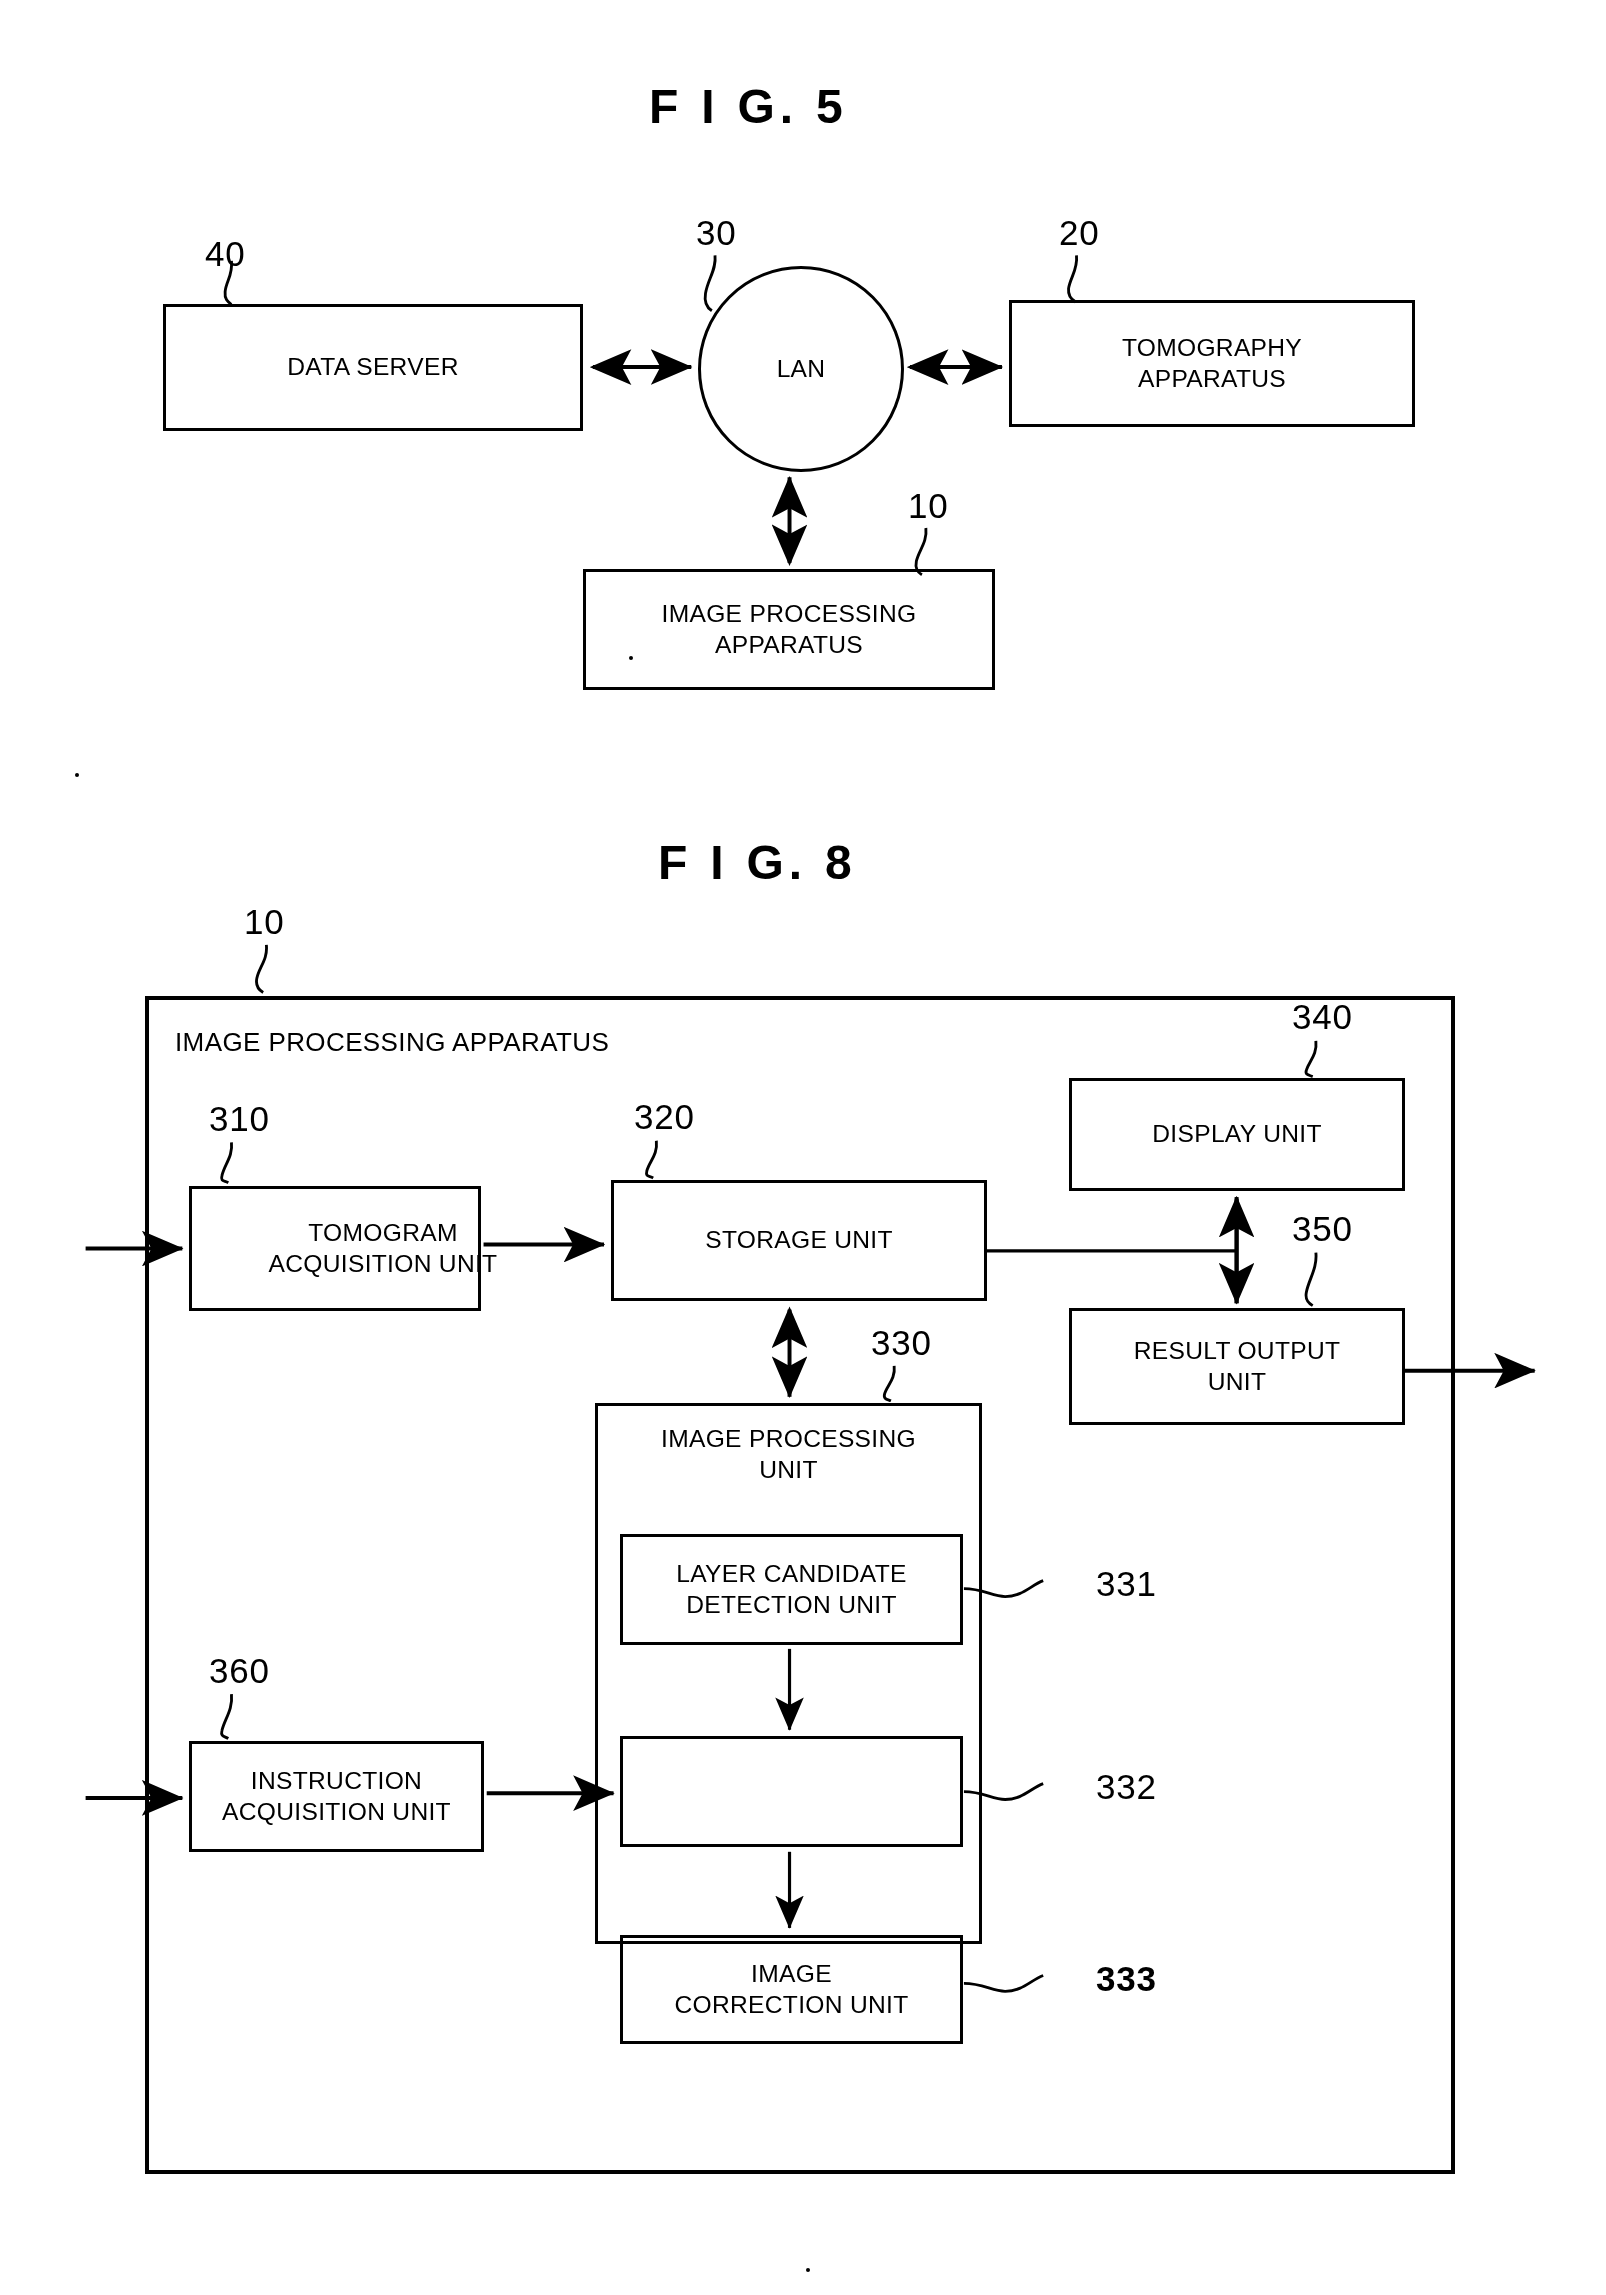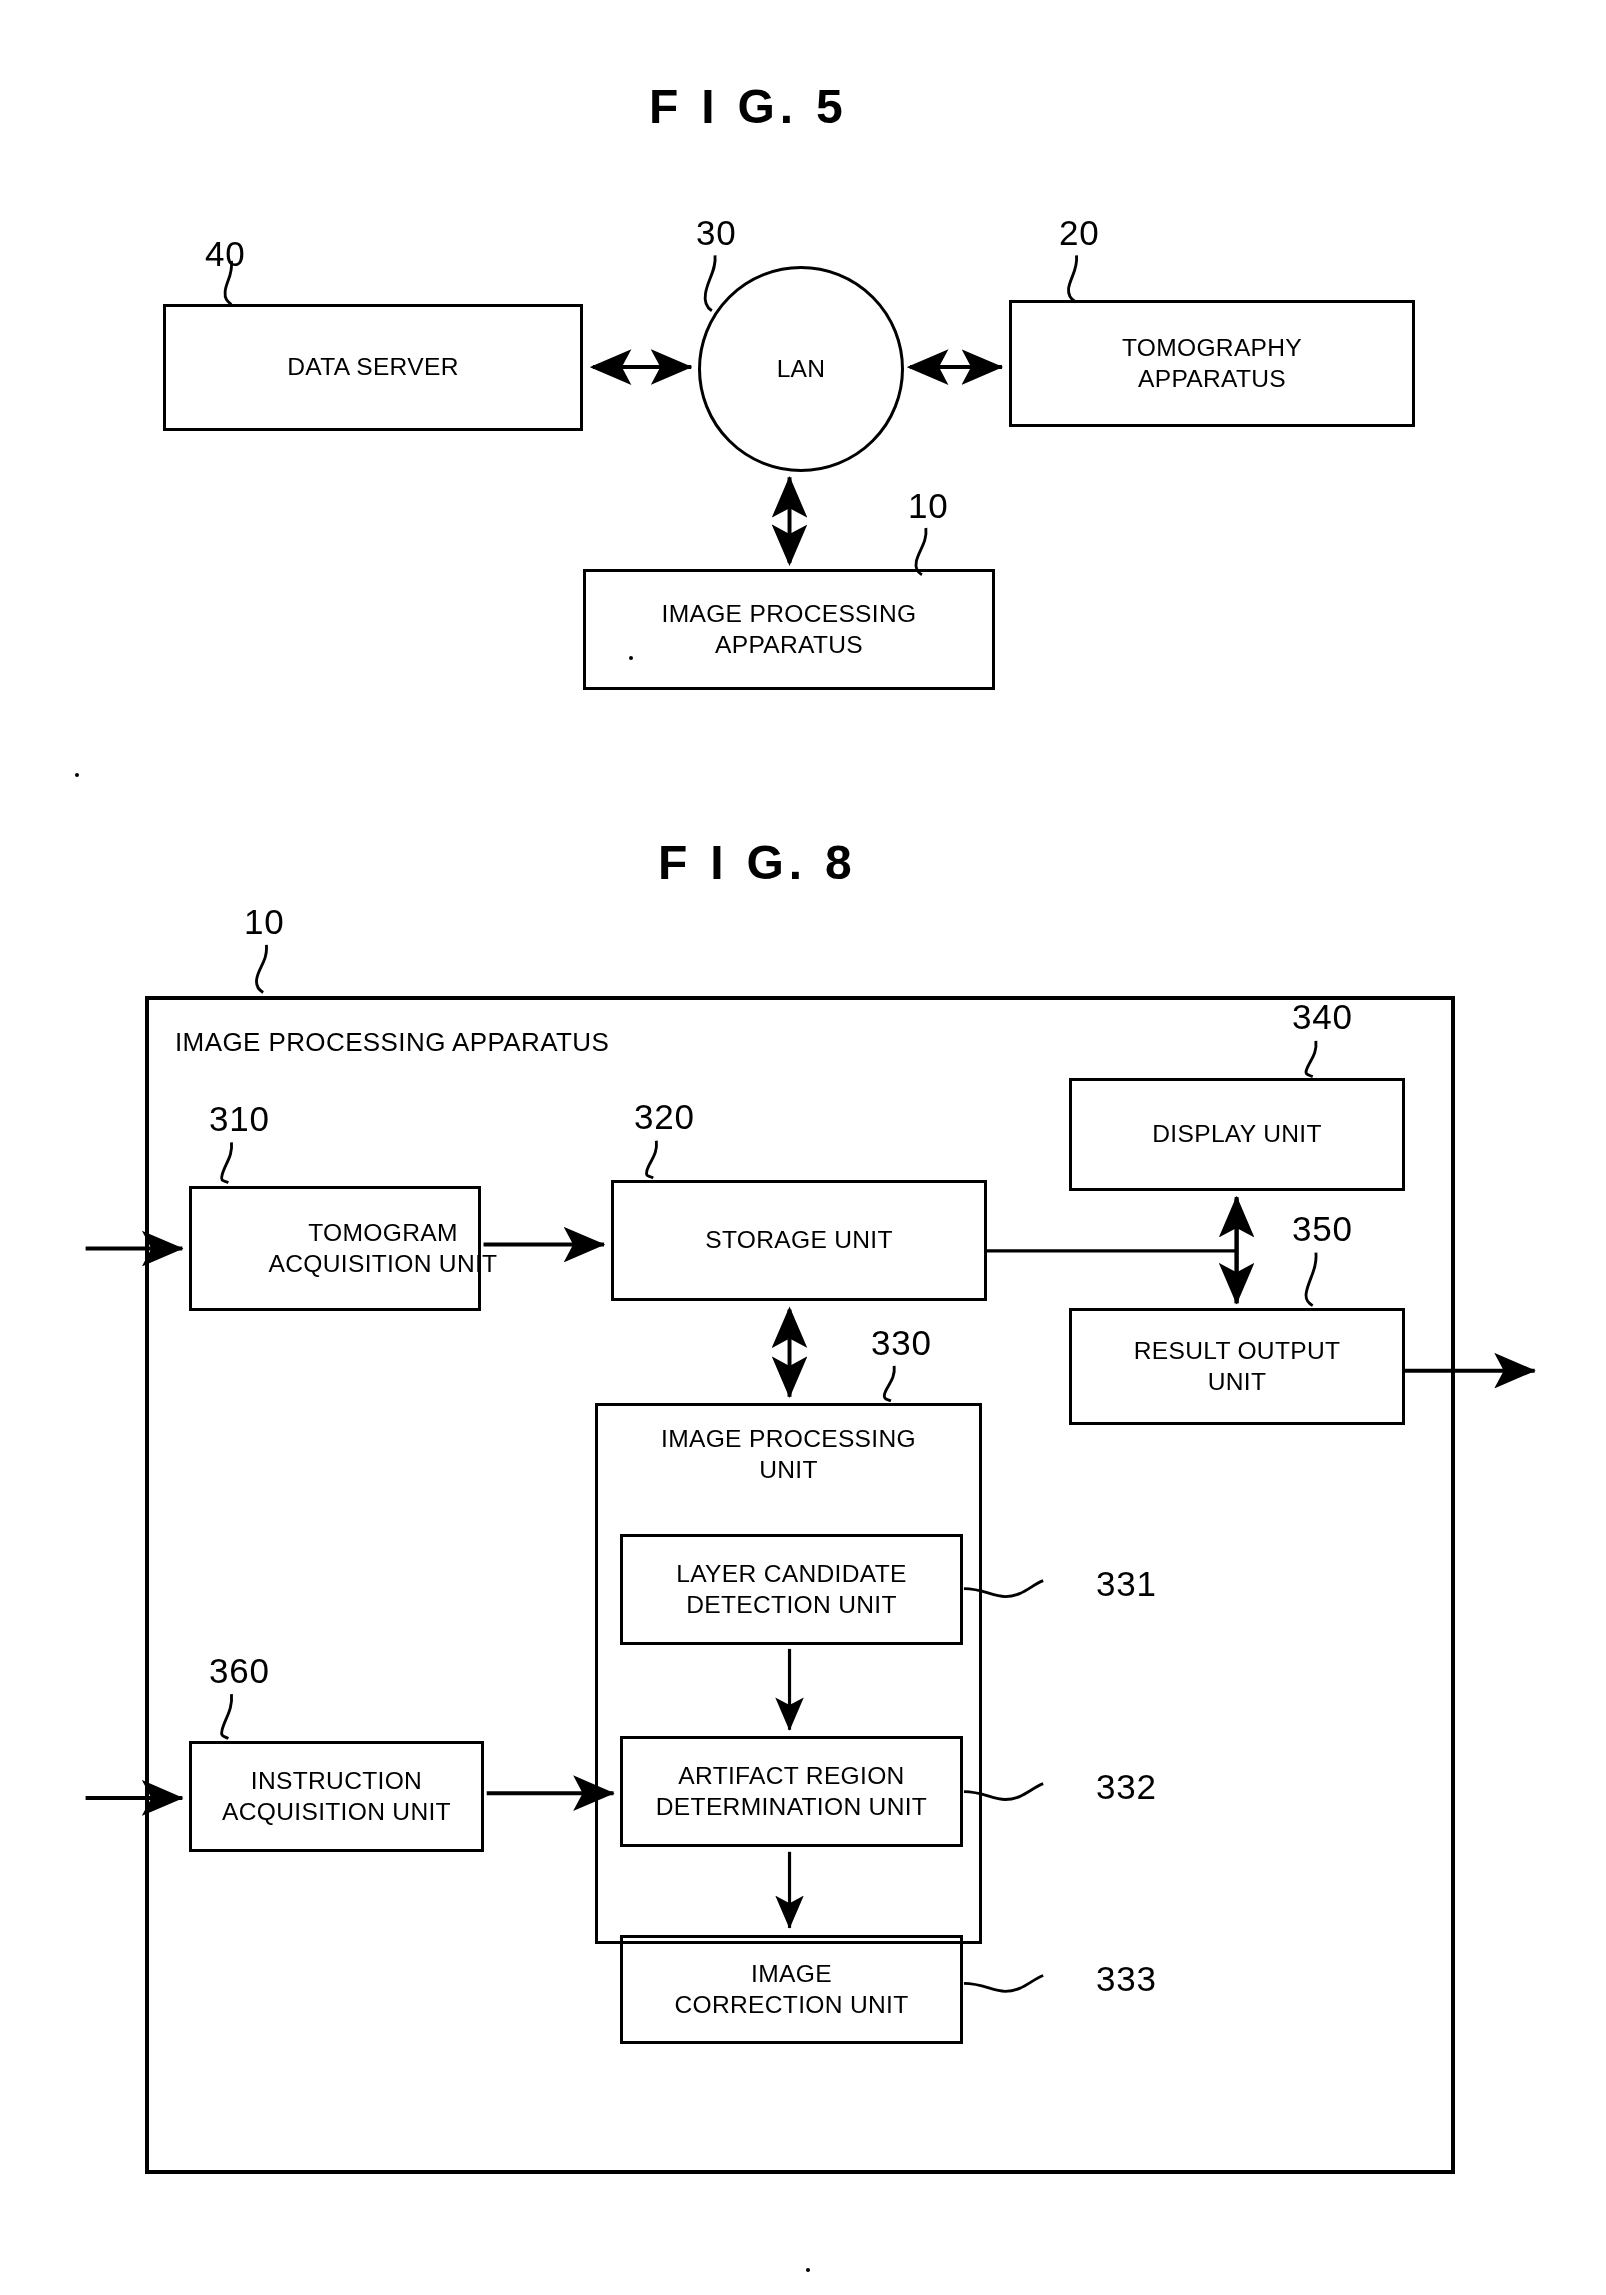--- a/index.html
+++ b/index.html
@@ -149,28 +149,26 @@
   <div class="blk-label" style="left:595px; top:1424px; width:387px;">IMAGE PROCESSING
 UNIT</div>
   <div class="ref-num" style="left:871px; top:1323px;">330</div>
 
   <div class="box-frame" id="f3-layer" style="left:620px; top:1534px; width:343px; height:111px;"></div>
   <div class="blk-label centered-text" style="left:620px; top:1534px; width:343px; height:111px;">LAYER CANDIDATE
 DETECTION UNIT</div>
   <div class="ref-num" style="left:1096px; top:1564px;">331</div>
 
   <div class="box-frame" id="f3-artifact" style="left:620px; top:1736px; width:343px; height:111px;"></div>
-  <div class="blk-label centered-text" style="left:620px; top:1736px; width:343px; height:111px;">ARTIFACT REGION
-DETERMINATION UNIT</div>
   <div class="ref-num" style="left:1096px; top:1767px;">332</div>
 
   <div class="box-frame" id="f3-correction" style="left:620px; top:1935px; width:343px; height:109px;"></div>
   <div class="blk-label centered-text" style="left:620px; top:1935px; width:343px; height:109px;">IMAGE
 CORRECTION UNIT</div>
-  <div class="ref-num" style="left:1096px; top:1959px;">333</div>
+  <div class="ref-num" style="left:1096px; top:1959px;font-weight:bold;">333</div>
 
   <div class="box-frame" id="f3-instruction" style="left:189px; top:1741px; width:295px; height:111px;"></div>
   <div class="blk-label centered-text" style="left:189px; top:1741px; width:295px; height:111px;">INSTRUCTION
 ACQUISITION UNIT</div>
   <div class="ref-num" style="left:209px; top:1651px;">360</div>
 
   <svg class="fig" viewBox="0 0 2026 2895" xmlns="http://www.w3.org/2000/svg">
     <defs>
       <marker id="ah" markerWidth="11" markerHeight="9" refX="10.2" refY="4.5" orient="auto" markerUnits="strokeWidth">
         <path d="M0,0 L10.5,4.5 L0,9 L2.4,4.5 z" fill="#000"></path>

